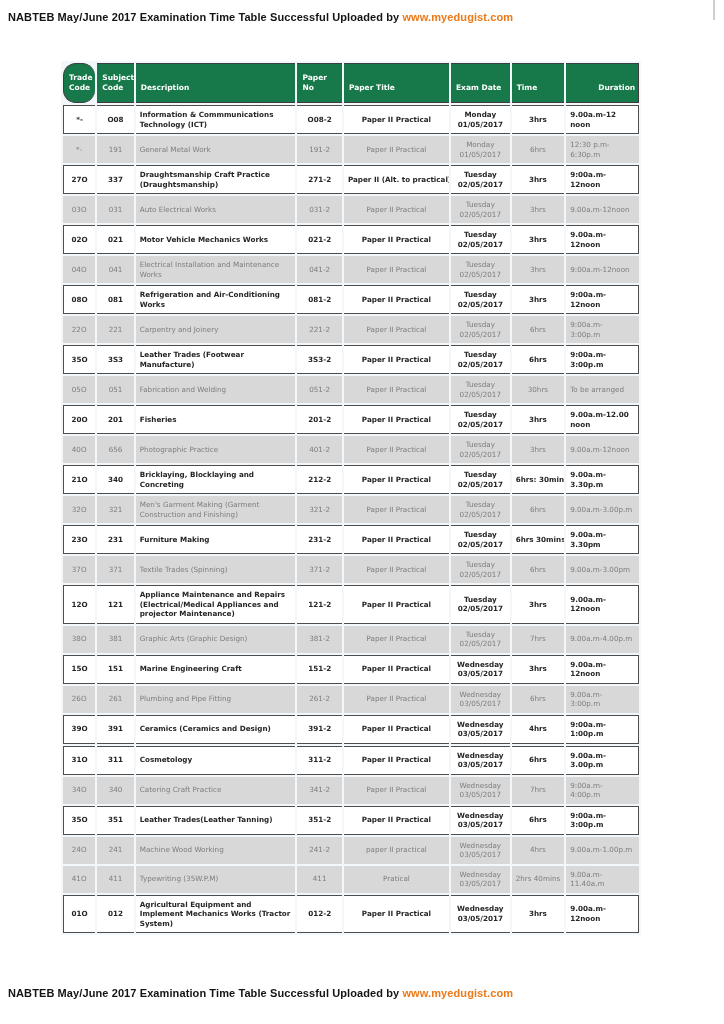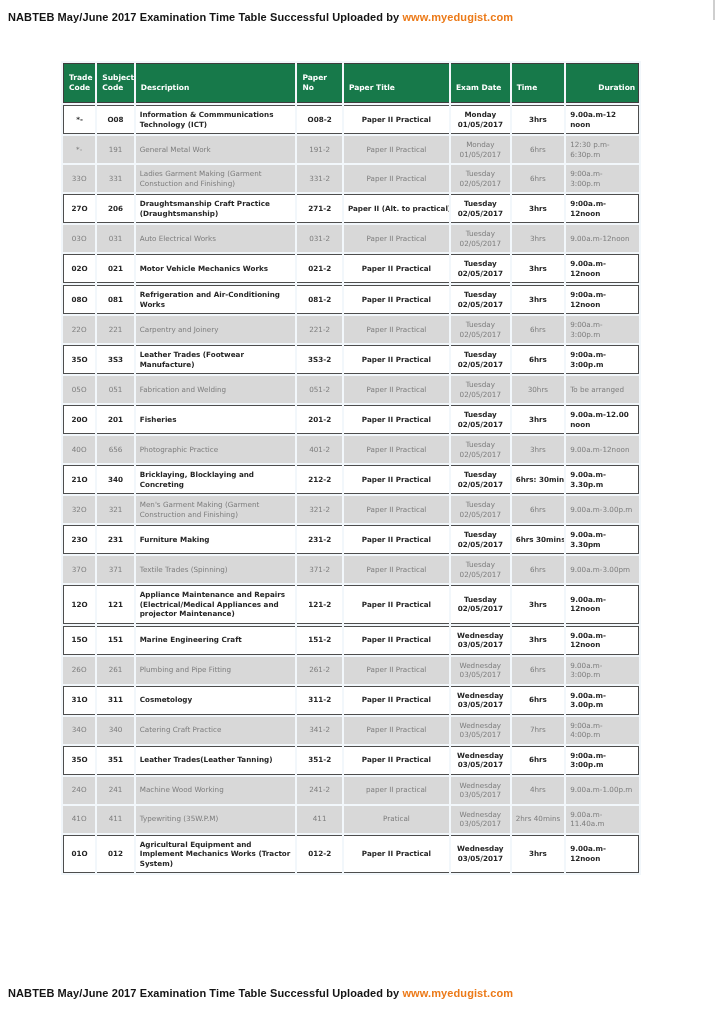--- a/index.html
+++ b/index.html
@@ -22,21 +22,21 @@
     background:#f2f7fb;table-layout:fixed;
   }
   col.c-trade{width:32px}col.c-subj{width:36px}col.c-desc{width:158px}
   col.c-pno{width:44px}col.c-ptitle{width:104px}col.c-exam{width:58px}
   col.c-time{width:52px}col.c-dur{width:72px}
   th{
     background:#17794a;color:#ffffff;font-size:7.5px;font-weight:bold;
     text-align:left;vertical-align:bottom;padding:9px 5px 9px;line-height:10px;
     border-top:1px solid #3d3d3d;border-bottom:1px solid #3d3d3d;
   }
-  th:first-child{border-left:1px solid #3d3d3d;}
+  th:first-child{border-left:1px solid #3d3d3d;border-radius:13px;}
   th:last-child{border-right:1px solid #3d3d3d;padding-left:32px;}
   td{
     font-size:7.2px;line-height:9.5px;padding:4px 4px;vertical-align:middle;
     text-align:center;word-wrap:break-word;
   }
   td.col-description,td.col-duration{text-align:left;}
   td.col-exam_date,td.col-duration{white-space:pre-line;}
   td.col-time,td.col-paper_title{white-space:nowrap;overflow:hidden;}
   tr.odd td{background:#ffffff;color:#262626;font-weight:bold;
     border-top:1px solid #4d4d4d;border-bottom:1px solid #4d4d4d;}
@@ -94,35 +94,23 @@
           <td class="col-subject_code">191</td>
           <td class="col-description">General Metal Work</td>
           <td class="col-paper_no">191-2</td>
           <td class="col-paper_title">Paper II Practical</td>
           <td class="col-exam_date">Monday
 01/05/2017</td>
           <td class="col-time">6hrs</td>
           <td class="col-duration">12:30 p.m-
 6:30p.m</td>
         </tr>
-        <tr class="even">
-          <td class="col-trade_code">33O</td>
-          <td class="col-subject_code">331</td>
-          <td class="col-description">Ladies Garment Making (Garment Constuction and Finishing)</td>
-          <td class="col-paper_no">331-2</td>
-          <td class="col-paper_title">Paper II Practical</td>
-          <td class="col-exam_date">Tuesday
-02/05/2017</td>
-          <td class="col-time">6hrs</td>
-          <td class="col-duration">9:00a.m-
-3:00p.m</td>
-        </tr>
         <tr class="odd">
           <td class="col-trade_code">27O</td>
-          <td class="col-subject_code">206</td>
+          <td class="col-subject_code">337</td>
           <td class="col-description">Draughtsmanship Craft Practice (Draughtsmanship)</td>
           <td class="col-paper_no">271-2</td>
           <td class="col-paper_title">Paper II (Alt. to practical)</td>
           <td class="col-exam_date">Tuesday
 02/05/2017</td>
           <td class="col-time">3hrs</td>
           <td class="col-duration">9:00a.m-12noon</td>
         </tr>
         <tr class="even">
           <td class="col-trade_code">03O</td>
@@ -139,20 +127,31 @@
           <td class="col-trade_code">02O</td>
           <td class="col-subject_code">021</td>
           <td class="col-description">Motor Vehicle Mechanics Works</td>
           <td class="col-paper_no">021-2</td>
           <td class="col-paper_title">Paper II Practical</td>
           <td class="col-exam_date">Tuesday
 02/05/2017</td>
           <td class="col-time">3hrs</td>
           <td class="col-duration">9.00a.m-12noon</td>
         </tr>
+        <tr class="even">
+          <td class="col-trade_code">04O</td>
+          <td class="col-subject_code">041</td>
+          <td class="col-description">Electrical Installation and Maintenance Works</td>
+          <td class="col-paper_no">041-2</td>
+          <td class="col-paper_title">Paper II Practical</td>
+          <td class="col-exam_date">Tuesday
+02/05/2017</td>
+          <td class="col-time">3hrs</td>
+          <td class="col-duration">9:00a.m-12noon</td>
+        </tr>
         <tr class="odd">
           <td class="col-trade_code">08O</td>
           <td class="col-subject_code">081</td>
           <td class="col-description">Refrigeration and Air-Conditioning Works</td>
           <td class="col-paper_no">081-2</td>
           <td class="col-paper_title">Paper II Practical</td>
           <td class="col-exam_date">Tuesday
 02/05/2017</td>
           <td class="col-time">3hrs</td>
           <td class="col-duration">9:00a.m-12noon</td>
@@ -263,20 +262,31 @@
           <td class="col-trade_code">12O</td>
           <td class="col-subject_code">121</td>
           <td class="col-description">Appliance Maintenance and Repairs (Electrical/Medical Appliances and projector Maintenance)</td>
           <td class="col-paper_no">121-2</td>
           <td class="col-paper_title">Paper II Practical</td>
           <td class="col-exam_date">Tuesday
 02/05/2017</td>
           <td class="col-time">3hrs</td>
           <td class="col-duration">9.00a.m-12noon</td>
         </tr>
+        <tr class="even">
+          <td class="col-trade_code">38O</td>
+          <td class="col-subject_code">381</td>
+          <td class="col-description">Graphic Arts (Graphic Design)</td>
+          <td class="col-paper_no">381-2</td>
+          <td class="col-paper_title">Paper II Practical</td>
+          <td class="col-exam_date">Tuesday
+02/05/2017</td>
+          <td class="col-time">7hrs</td>
+          <td class="col-duration">9.00a.m-4.00p.m</td>
+        </tr>
         <tr class="odd">
           <td class="col-trade_code">15O</td>
           <td class="col-subject_code">151</td>
           <td class="col-description">Marine Engineering Craft</td>
           <td class="col-paper_no">151-2</td>
           <td class="col-paper_title">Paper II Practical</td>
           <td class="col-exam_date">Wednesday
 03/05/2017</td>
           <td class="col-time">3hrs</td>
           <td class="col-duration">9.00a.m-12noon</td>
@@ -285,20 +295,32 @@
           <td class="col-trade_code">26O</td>
           <td class="col-subject_code">261</td>
           <td class="col-description">Plumbing and Pipe Fitting</td>
           <td class="col-paper_no">261-2</td>
           <td class="col-paper_title">Paper II Practical</td>
           <td class="col-exam_date">Wednesday
 03/05/2017</td>
           <td class="col-time">6hrs</td>
           <td class="col-duration">9.00a.m-
 3:00p.m</td>
+        </tr>
+        <tr class="odd">
+          <td class="col-trade_code">39O</td>
+          <td class="col-subject_code">391</td>
+          <td class="col-description">Ceramics (Ceramics and Design)</td>
+          <td class="col-paper_no">391-2</td>
+          <td class="col-paper_title">Paper II Practical</td>
+          <td class="col-exam_date">Wednesday
+03/05/2017</td>
+          <td class="col-time">4hrs</td>
+          <td class="col-duration">9:00a.m-
+1:00p.m</td>
         </tr>
         <tr class="odd">
           <td class="col-trade_code">31O</td>
           <td class="col-subject_code">311</td>
           <td class="col-description">Cosmetology</td>
           <td class="col-paper_no">311-2</td>
           <td class="col-paper_title">Paper II Practical</td>
           <td class="col-exam_date">Wednesday
 03/05/2017</td>
           <td class="col-time">6hrs</td>

